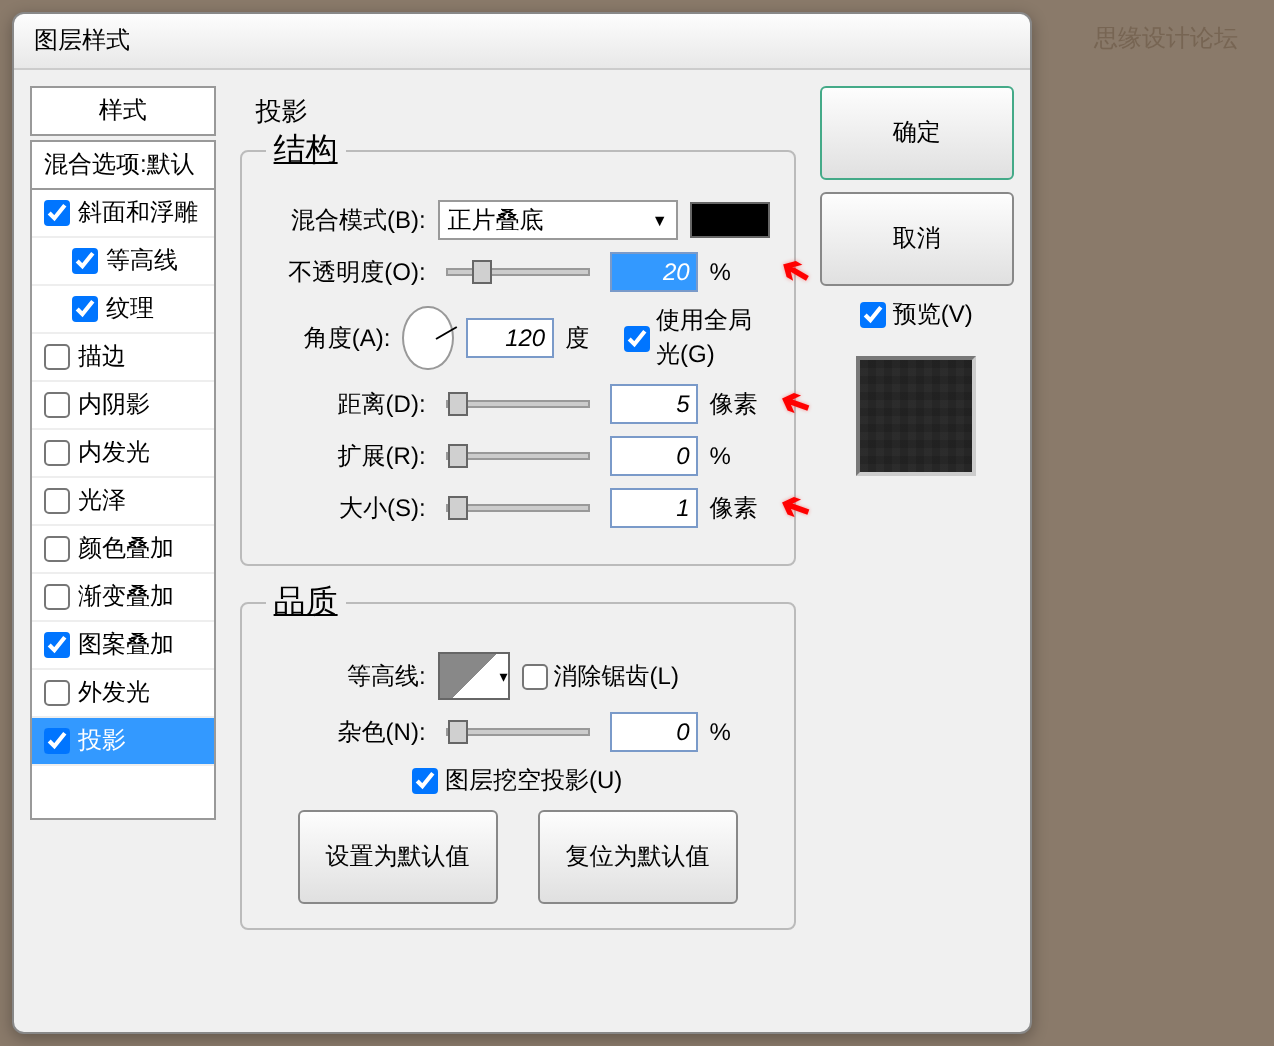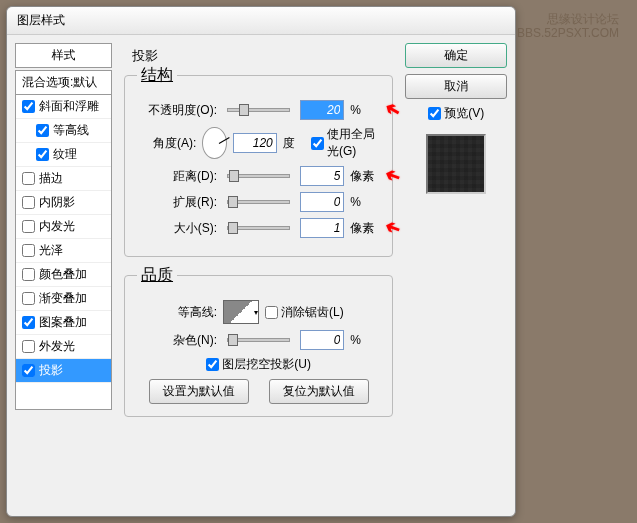--- a/index.html
+++ b/index.html
@@ -24,38 +24,37 @@
 .slider .thumb { position: absolute; top: -5px; width: 10px; height: 12px; background: #d0d0d0; border: 1px solid #666; }
 .num-input { width: 44px; height: 20px; border: 1px solid #7a9ac9; padding: 1px 3px; background: #fff; text-align: right; font-style: italic; }
 .num-input.hl { background: #3399ff; color: #fff; }
 .unit { width: 30px; }
 .combo { width: 120px; height: 20px; border: 1px solid #999; background: #fff; padding: 1px 4px; display: flex; align-items: center; justify-content: space-between; }
 .swatch { width: 40px; height: 18px; background: #000; border: 1px solid #666; }
 .angle-dial { width: 32px; height: 32px; border: 1px solid #999; border-radius: 50%; background: #fff; position: relative; }
 .angle-dial .hand { position: absolute; width: 12px; height: 1px; background: #000; top: 15px; left: 16px; transform-origin: left center; transform: rotate(-30deg); }
 .chk { display: flex; align-items: center; gap: 3px; }
 .contour-swatch { width: 36px; height: 24px; border: 1px solid #666; background: linear-gradient(135deg, #888 0%, #888 50%, #fff 50%, #fff 100%); display: flex; align-items: center; justify-content: flex-end; }
-.btn { background: linear-gradient(#fdfdfd, #e0e0e0); border: 1px solid #888; border-radius: 3px; padding: 3px 10px; text-align: center; cursor: pointer; }
+.btn { background: linear-gradient(#fdfdfd, #e0e0e0); border: 1px solid #888; border-radius: 3px; padding: 14px 10px; text-align: center; cursor: pointer; }
 .btn2 { width: 100px; }
 .right-panel { width: 110px; display: flex; flex-direction: column; gap: 6px; align-items: center; }
 .right-panel .btn { width: 100%; }
 .btn.primary { border: 1px solid #4a8; }
 .preview-box { width: 60px; height: 60px; border: 2px inset #ccc; background: #999; background-image: repeating-linear-gradient(90deg, #888 0 4px, #777 4px 8px), repeating-linear-gradient(0deg, #888 0 4px, #777 4px 8px); background-blend-mode: multiply; margin-top: 6px; }
 .arrow { position: absolute; color: #f00; font-size: 18px; font-weight: bold; pointer-events: none; z-index: 10; text-shadow: 0 0 2px rgba(255,0,0,0.4); }
 .hdr { font-size: 13px; padding-top: 4px; padding-left: 8px; }
 .wm { position: absolute; top: 12px; right: 18px; font-size: 11px; color: rgba(100,80,60,0.5); text-align: right; line-height: 1.2; z-index: 20; }
 .tri { font-size: 8px; }
 .btnbar { display: flex; gap: 20px; justify-content: center; margin-top: 4px; }
 </style>
 </head>
 <body>
 
 <div class="wm">
   <div>思缘设计论坛</div>
-  <div>BBS.52PSXT.COM</div>
 </div>
 
 <div class="dialog">
   <div class="titlebar">图层样式</div>
   <div class="body">
 
     <div class="styles-panel">
       <div class="styles-header">样式</div>
       <div class="styles-list">
         <div class="style-row blend">混合选项:默认</div>
@@ -109,20 +108,28 @@
             <span>投影</span>
           </div>
       </div>
     </div>
 
     <div class="center-panel">
       <div class="hdr">投影</div>
       <fieldset>
         <legend>结构</legend>
 
+        <div class="row">
+          <span class="label">混合模式(B):</span>
+          <div class="combo">
+              <span>正片叠底</span>
+              <span class="tri">▼</span>
+            </div>
+          <div class="swatch"></div>
+        </div>
 
         <div class="row">
           <span class="label">不透明度(O):</span>
           <div class="slider">
               <div class="thumb" style="left:18%"></div>
             </div>
           <input class="num-input hl" value="20" style="">
           <span class="unit">%</span>
           <span class="arrow" style="right:-20px; transform: rotate(210deg);">➔</span>
         </div>

